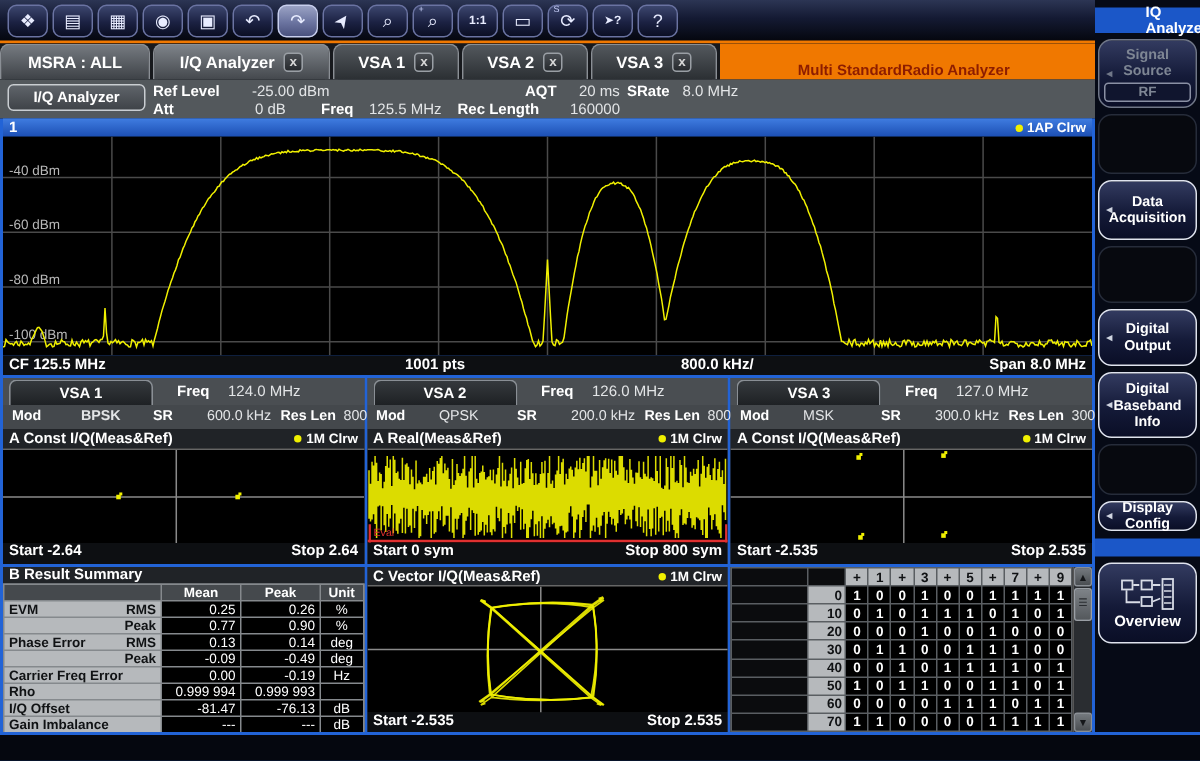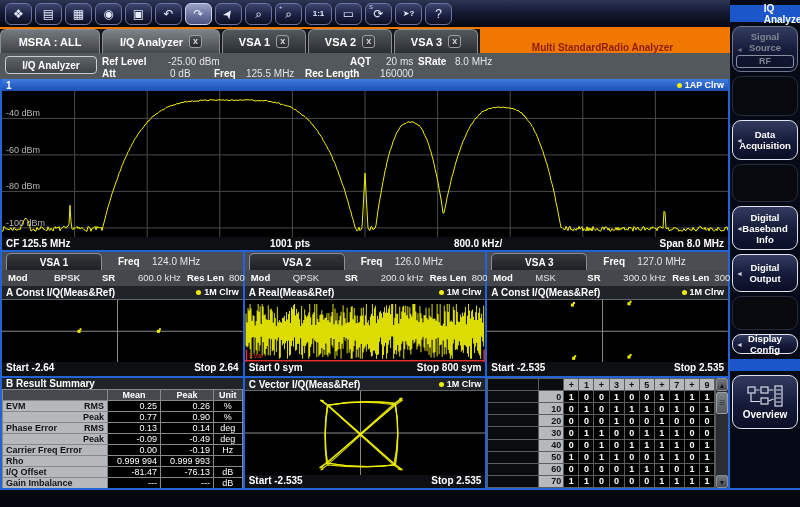--- a/index.html
+++ b/index.html
@@ -604,27 +604,27 @@
       <div class="sk-btn disabled" style="height: 46px;">
         <span class="arr">◄</span>
         <span>Signal Source<span class="sk-sub">RF</span></span>
       </div>
       <div class="sk-empty" style="height: 40px;"></div>
       <div class="sk-btn" style="height: 40px;">
         <span class="arr">◄</span>
         <span>Data Acquisition</span>
       </div>
       <div class="sk-empty" style="height: 38px;"></div>
+      <div class="sk-btn" style="height: 38px;">
+        <span class="arr">◄</span>
+        <span>Digital Output</span>
+      </div>
       <div class="sk-btn" style="height: 44px;">
         <span class="arr">◄</span>
         <span>Digital Baseband Info</span>
-      </div>
-      <div class="sk-btn" style="height: 38px;">
-        <span class="arr">◄</span>
-        <span>Digital Output</span>
       </div>
       <div class="sk-empty" style="height: 34px;"></div>
       <div class="sk-btn" style="height: 20px; justify-content: flex-end;">
         <span class="arr">◄</span>
         <span>Display Config</span>
       </div>
       <div class="blue-strip"></div>
       <div class="ov-btn">
         <svg viewBox="0 0 36 22" width="36" height="22">
           <rect x="1" y="2" width="7" height="6" fill="none" stroke="#d8dce6" stroke-width="1.2"></rect>

